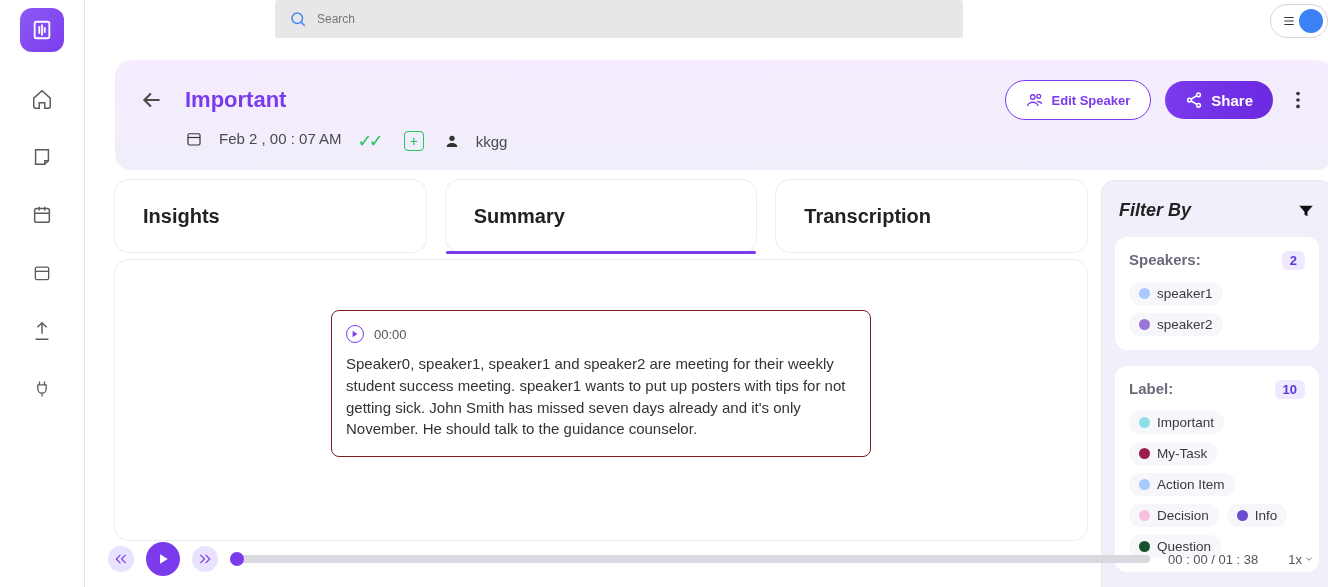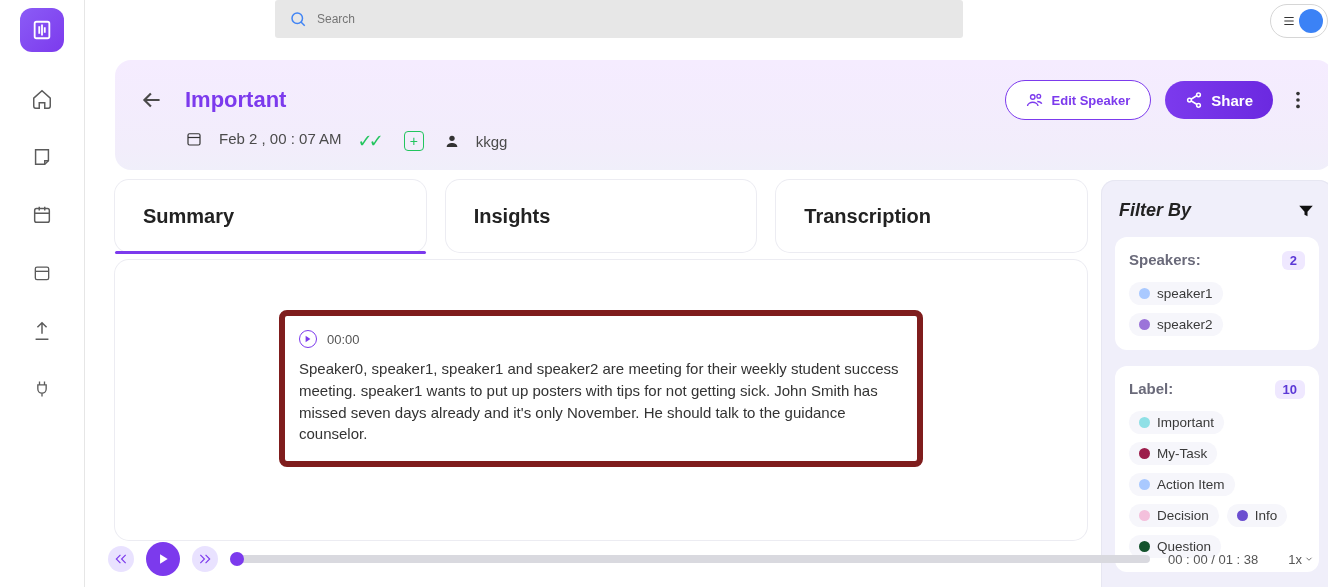--- a/index.html
+++ b/index.html
@@ -34,21 +34,21 @@
   .plus-box { width:20px; height:20px; border:1.5px solid #22c55e; border-radius:4px; color:#22c55e; display:flex; align-items:center; justify-content:center; font-size:14px; margin-left:-96px; margin-right:-100px;}
 
   .body-row { display:flex; gap:14px; margin-top:10px; }
   .main-panel { flex:1; min-width:0; }
   .tabs { display:flex; gap:20px; }
   .tab { flex:1; height:72px; background:#fff; border-radius:14px; display:flex; align-items:center; padding:0 28px; font-size:20px; font-weight:600; color:#222; box-shadow: 0 0 0 1px #ececf2; }
   .tab.active { box-shadow: 0 0 0 1px #ececf2; position:relative; }
   .tab.active::after { content:""; position:absolute; left:0; right:0; bottom:-2px; height:3px; background:#7c3aed; border-radius:2px; }
 
   .summary-body { margin-top:8px; background:#fff; border-radius:14px; min-height:280px; padding:50px 30px; box-shadow: 0 0 0 1px #ececf2; }
-  .summary-card { width:644px; margin:0 auto; border:6px solid #7f1d1d; border-radius:8px; padding:14px 14px 16px 14px; }
+  .summary-card { width:540px; margin:0 auto; border:1px solid #7f1d1d; border-radius:8px; padding:14px 14px 16px 14px; }
   .ts-line { display:flex; align-items:center; gap:10px; color:#555; font-size:13px; }
   .play-mini { width:18px; height:18px; border:1.5px solid #7c3aed; border-radius:50%; display:flex; align-items:center; justify-content:center; color:#7c3aed; }
   .summary-text { margin-top:10px; font-size:15px; line-height:1.45; color:#333; }
 
   .side-panel { width:232px; background:#f0effa; border-radius:14px; padding:16px 14px; box-shadow: inset 0 0 0 1px #e7e7f2; margin-right:-5px; }
   .filter-head { display:flex; align-items:center; justify-content:space-between; font-size:18px; font-weight:600; color:#222; padding:4px 4px 16px 4px;font-style:italic; }
   .card { background:#fff; border-radius:12px; padding:14px 14px; margin-bottom:16px; }
   .card-head { display:flex; align-items:flex-start; justify-content:space-between; font-size:15px; font-weight:600; color:#6a6a7a; }
   .count-pill { background:#efe8ff; color:#5b38d6; border-radius:6px; padding:2px 8px; font-size:13px; font-weight:700; }
   .chips { display:flex; flex-wrap:wrap; gap:8px; margin-top:12px; }
@@ -182,25 +182,25 @@
             <path d="M4 21c0-4 4-6 8-6s8 2 8 6z"></path>
           </svg>
         <span>kkgg</span>
       </div>
     </div>
   </div>
 
   <div class="body-row">
     <div class="main-panel">
       <div class="tabs">
+        <div class="tab">
+            <span>Insights</span>
+          </div>
         <div class="tab active">
             <span>Summary</span>
-          </div>
-        <div class="tab">
-            <span>Insights</span>
           </div>
         <div class="tab">
             <span>Transcription</span>
           </div>
       </div>
       <div class="summary-body">
         <div class="summary-card">
           <div class="ts-line">
             <div class="play-mini">
               <svg width="8" height="8" viewBox="0 0 10 10" fill="currentColor">

